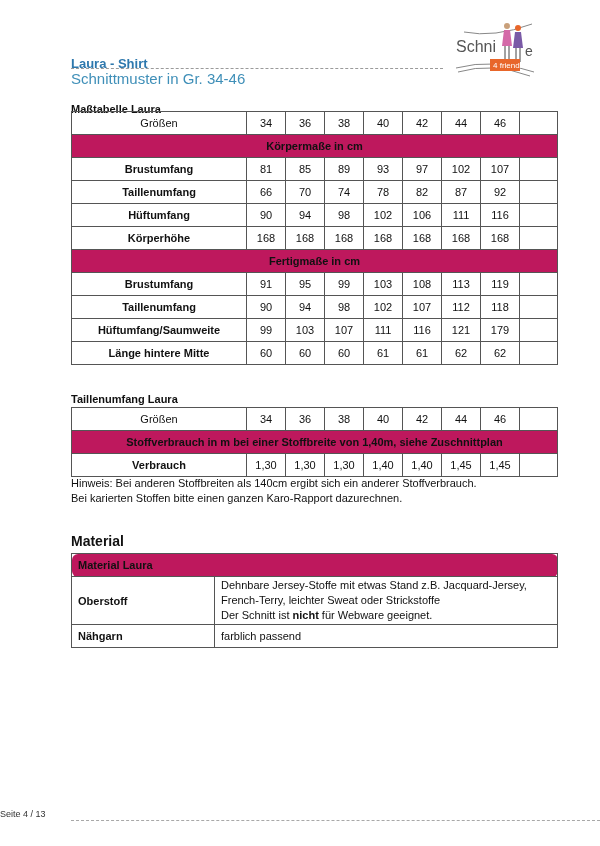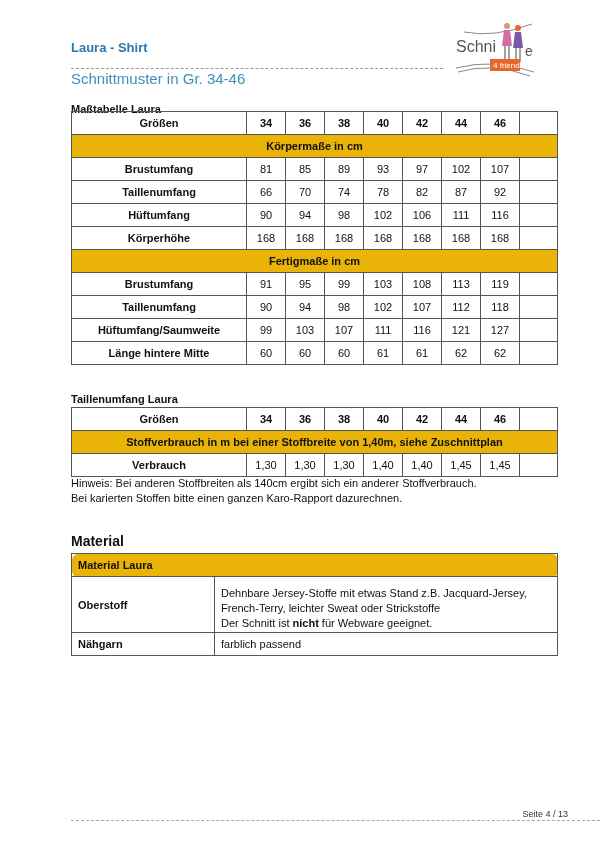--- a/index.html
+++ b/index.html
@@ -1,32 +1,32 @@
 <!DOCTYPE html>
 <html><head>
 <meta charset="utf-8">
 <style>
   * { box-sizing: border-box; margin: 0; padding: 0; }
   html, body { width: 600px; height: 846px; background: #ffffff; }
   body { position: relative; font-family: "Liberation Sans", sans-serif; color: #111; overflow: hidden; }
-  .title { position: absolute; left: 71px; top: 40px; font-size: 13px; font-weight: bold; color: #2e78ad; }
+  .title { position: absolute; left: 71px; top: 56px; font-size: 13px; font-weight: bold; color: #2e78ad; }
   .subtitle { position: absolute; left: 71px; top: 70px; font-size: 15px; color: #3f8fb8; }
   .hdr-line { position: absolute; left: 71px; top: 68px; width: 372px; border-top: 1px dashed #9a9a9a; }
   .logo { position: absolute; left: 452px; top: 18px; width: 84px; height: 60px; }
   .section-label { position: absolute; left: 71px; font-size: 11px; font-weight: bold; }
   .h-material { position: absolute; left: 71px; top: 533px; font-size: 14px; font-weight: bold; }
   table { position: absolute; left: 71px; border-collapse: collapse; font-size: 11px; table-layout: fixed; }
   td { border: 1px solid #555; text-align: center; height: 23px; padding: 0; }
   td.lbl { font-weight: bold; }
-  tr.head td { font-weight: bold; }
-  tr.band td { background: #eab308; font-weight: bold; }
+  tr.head td { font-weight: normal; }
+  tr.band td { background: #be185d; font-weight: bold; }
   .note { position: absolute; left: 71px; font-size: 11px; line-height: 15px; }
   table.mat td { text-align: left; padding-left: 6px; border-radius: 6px; }
   table.mat td.mlbl { font-weight: bold; }
-  .footer-page { position: absolute; left: 0; width: 568px; top: 809px; text-align: right; font-size: 9px; color: #333; }
+  .footer-page { position: absolute; left: 0; width: 496px; top: 809px; text-align: left; font-size: 9px; color: #333; }
   .footer-line { position: absolute; left: 71px; top: 820px; width: 529px; border-top: 1px dashed #a8a8a8; }
   .footer-copy { position: absolute; left: 71px; top: 859px; font-size: 8px; letter-spacing: 1px; color: #777; }
 </style>
 </head>
 <body>
 
 <div class="title">Laura - Shirt</div>
 <div class="hdr-line"></div>
 <div class="subtitle">Schnittmuster in Gr. 34-46</div>
 
@@ -148,21 +148,21 @@
       <td></td>
     </tr>
     <tr>
       <td class="lbl">Hüftumfang/Saumweite</td>
       <td>99</td>
       <td>103</td>
       <td>107</td>
       <td>111</td>
       <td>116</td>
       <td>121</td>
-      <td>127</td>
+      <td>179</td>
       <td></td>
     </tr>
     <tr>
       <td class="lbl">Länge hintere Mitte</td>
       <td>60</td>
       <td>60</td>
       <td>60</td>
       <td>61</td>
       <td>61</td>
       <td>62</td>
@@ -223,21 +223,21 @@
   <colgroup>
       <col style="width:143px">
       <col style="width:343px">
     </colgroup>
   <tbody>
     <tr class="band">
       <td colspan="2">Material Laura</td>
     </tr>
     <tr>
       <td class="mlbl" style="height:46px;margin-left:46px;">Oberstoff</td>
-      <td style="line-height:15px; padding-top:9px; padding-bottom:1px;margin-top:28px;">
+      <td style="line-height:15px; padding-top:1px; padding-bottom:1px;margin-top:28px;">
         <div>Dehnbare Jersey-Stoffe mit etwas Stand z.B. Jacquard-Jersey,</div>
         <div>French-Terry, leichter Sweat oder Strickstoffe</div>
         <div><span>Der Schnitt ist </span><b>nicht</b><span> für Webware geeignet.</span></div>
       </td>
     </tr>
     <tr>
       <td class="mlbl">Nähgarn</td>
       <td>farblich passend</td>
     </tr>
   </tbody>

